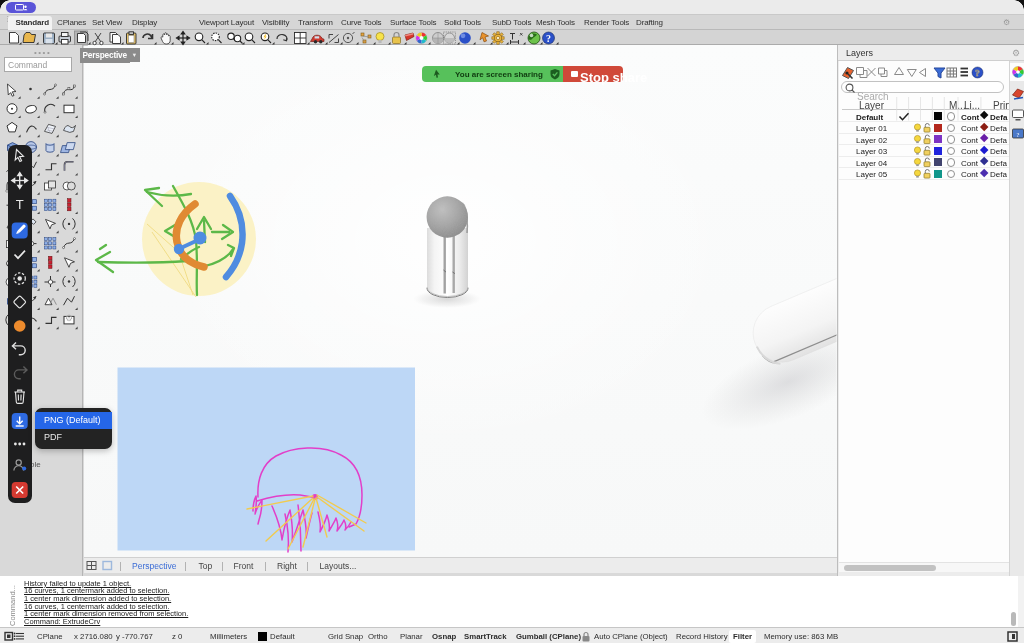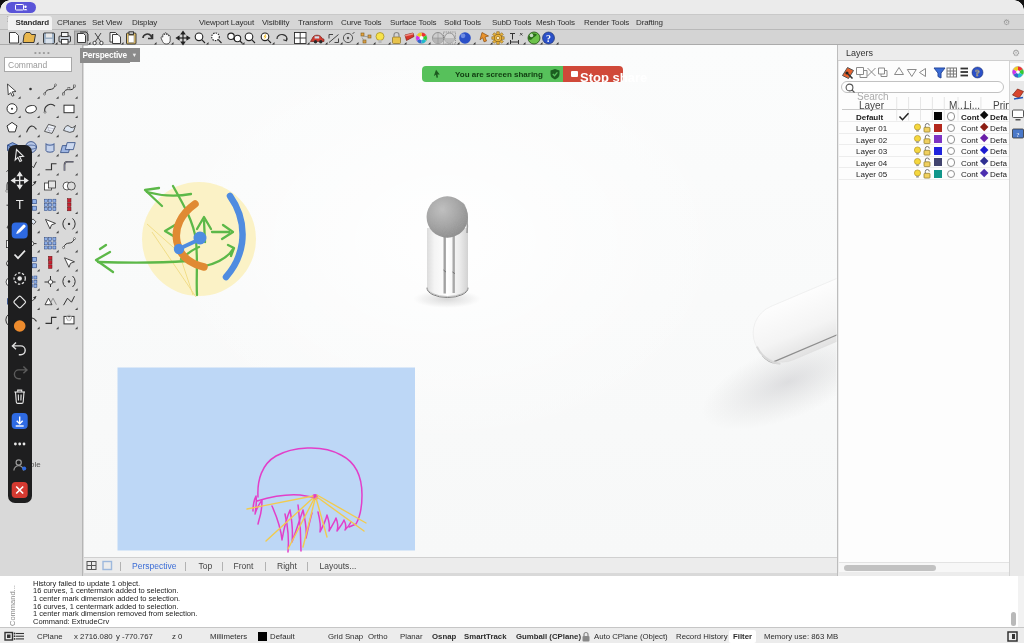--- a/index.html
+++ b/index.html
@@ -55,21 +55,21 @@
 .lrow { position:absolute; left:0; width:170px; height:11.5px; font-size:8px; color:#1a1a1a; border-bottom:0.5px solid #ededed; }
 .lrow .nm { position:absolute; left:17px; top:2px; }
 .sw { position:absolute; left:95px; top:1.7px; width:8.2px; height:8.2px; }
 .matc { position:absolute; left:107.5px; top:1.5px; width:8.6px; height:8.6px; border:0.8px solid #909090; border-radius:50%; background:#fff; }
 .cont { position:absolute; left:122px; top:2px; }
 .dia { position:absolute; left:142px; top:1.8px; width:6.4px; height:6.4px; transform:rotate(45deg); }
 .defa { position:absolute; left:151px; top:2px; }
 
 
 #cmdarea { left:0; top:576px; width:1018px; height:51px; background:#fff; font-size:7.5px; color:#1c1c1c; }
-#cmdarea div { position:absolute; left:33px; }
+#cmdarea div { position:absolute; left:24px;text-decoration:underline; }
 #cmdside { left:0; top:576px; width:18px; height:51px; background:#fff; }
 #statusbar { left:0; top:627px; width:1024px; height:16px; background:#ececec; border-top:0.5px solid #c6c6c6; font-size:7.8px; color:#2c2c2c; }
 #statusbar span { position:absolute; top:3.5px; white-space:nowrap; }
 .b { font-weight:bold; }
 svg { position:absolute; overflow:visible; }
 </style>
 </head>
 <body>
 <div id="app">
 
@@ -806,20 +806,24 @@
     <g fill="none" stroke="#9a9a9a" stroke-width="1.2">
           <circle cx="10.7" cy="317.5" r="2.6"></circle>
           <path d="M5.9 325.5 a4.8 4.8 0 0 1 9.6 0"></path>
         </g>
         <circle cx="16.2" cy="323.5" r="2" fill="#2e6ae2"></circle>
 
     <rect x="3.7" y="337" width="16" height="16" rx="4" fill="#d53a31"></rect>
     <path d="M8.2 341.5 l7 7 M15.2 341.5 l-7 7" stroke="#fff" stroke-width="1.6"></path>
    </svg>
   </div>
+  <div class="abs" id="zdrop">
+      <div class="sel">PNG (Default)</div>
+      <div class="pdf">PDF</div>
+    </div>
 
   <div class="abs" id="lpanel">
     <div id="lhead">
         <span style="position:absolute;left:8px;top:3px;">Layers</span>
         <span style="position:absolute;right:5px;top:3px;color:#a0a0a0;">⚙</span>
       </div>
     <div id="lbody">
 
       <svg width="170" height="32" viewBox="0 0 170 32" style="left:0;top:0;">
         <g stroke="#8a8a8a" stroke-width="1" fill="none">

